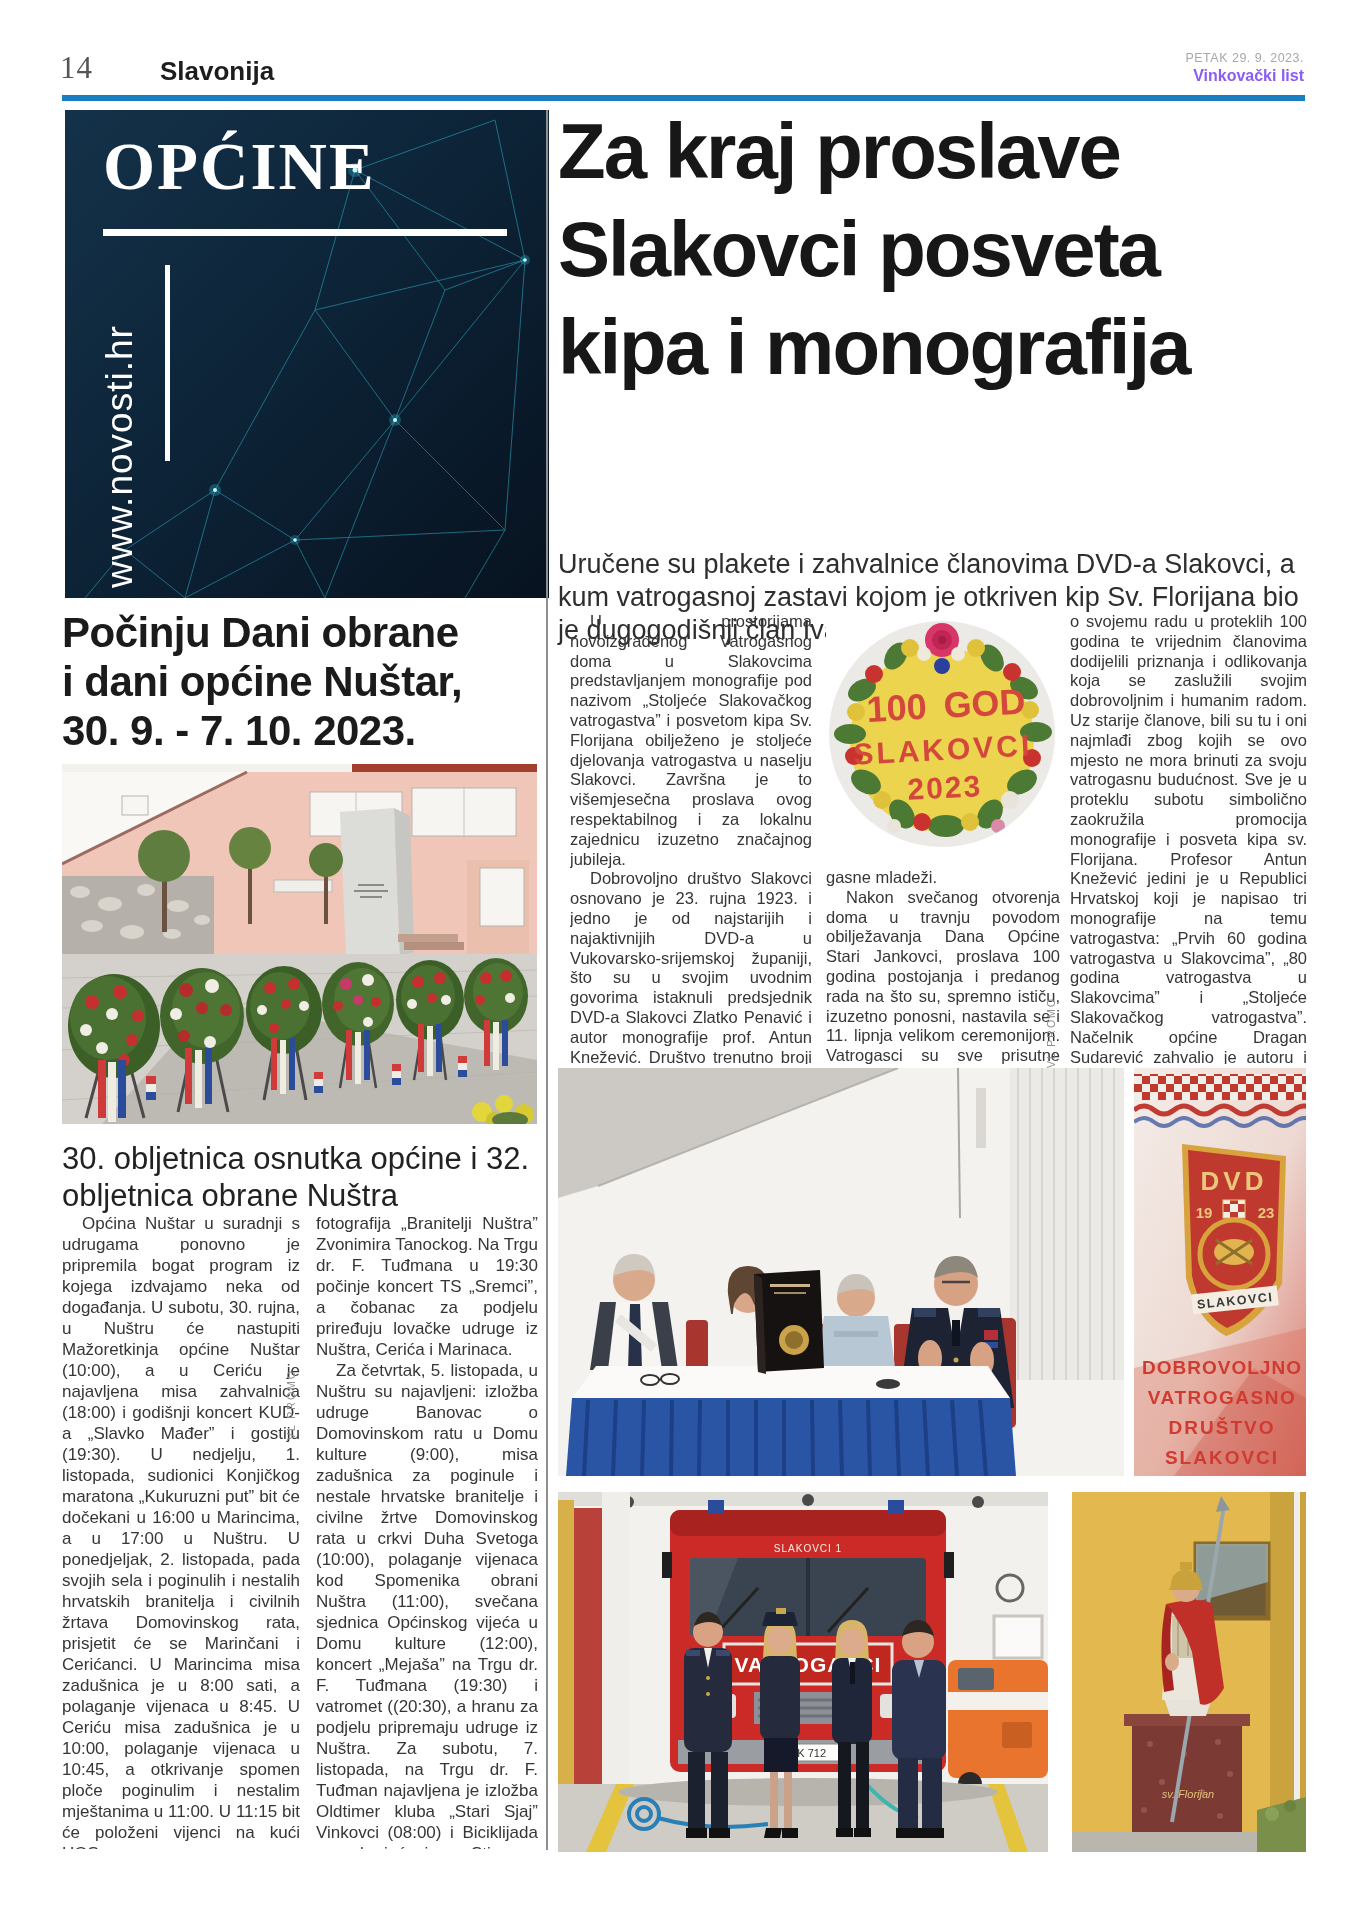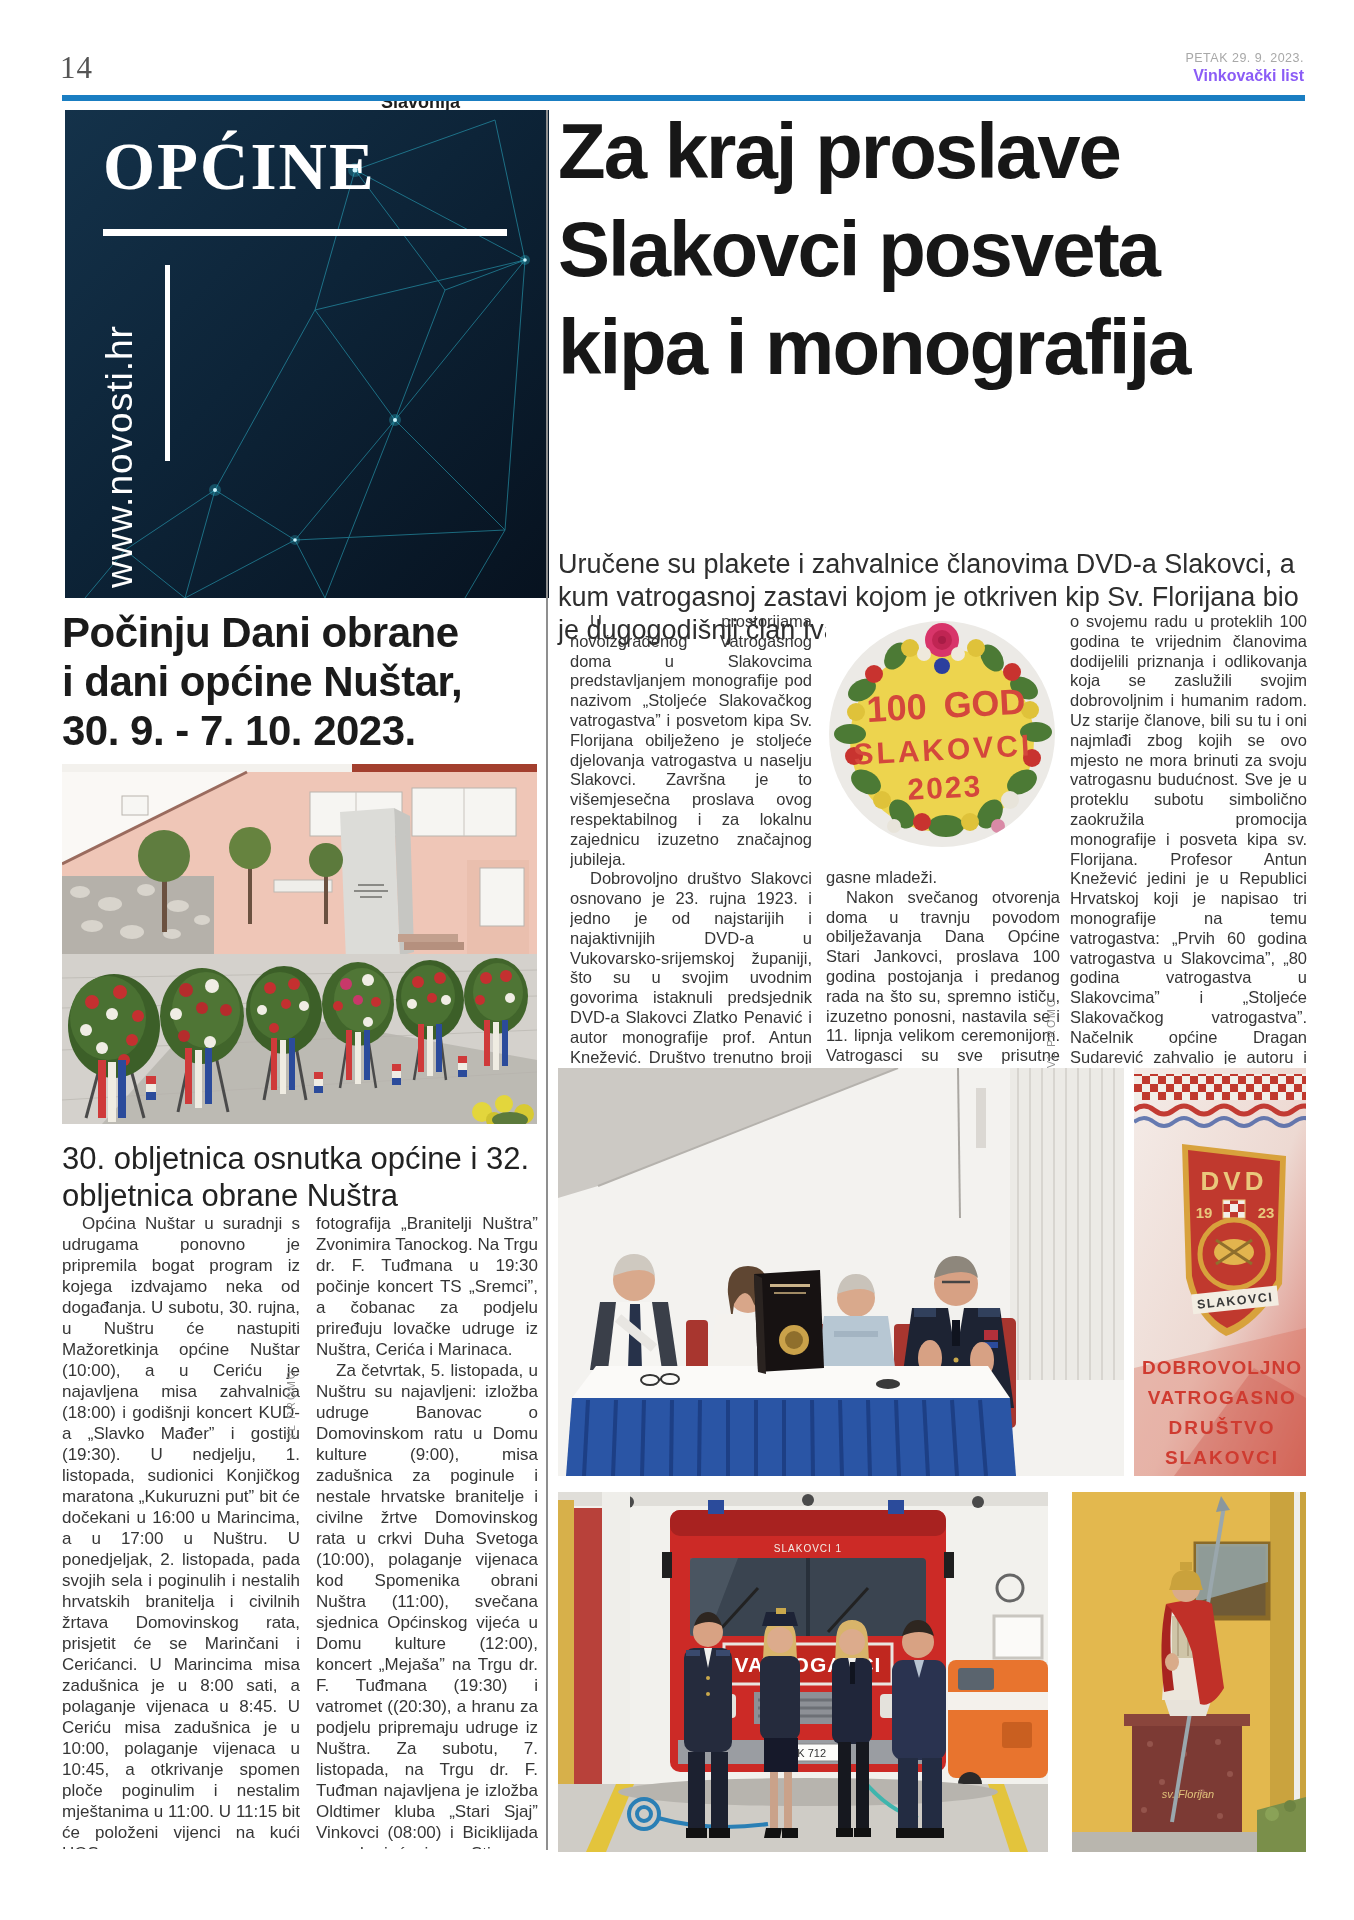--- a/index.html
+++ b/index.html
@@ -3,21 +3,21 @@
 <meta charset="utf-8">
 <style>
   html,body{margin:0;padding:0;}
   body{
     width:1354px;height:1920px;position:relative;background:#ffffff;
     font-family:"Liberation Sans",sans-serif;color:#333;overflow:hidden;
   }
   .abs{position:absolute;}
   
   .pagenum{left:60px;top:50px;font-size:31px;color:#555;letter-spacing:1px;font-family:"Liberation Serif",serif;}
-  .section{left:160px;top:56px;width:300px;text-align:right;font-size:18px;font-weight:bold;color:#1d1d1d;margin-top:36px;}
+  .section{left:160px;top:56px;width:300px;text-align:left;font-size:26px;font-weight:bold;color:#1d1d1d;}
   .dateblock{right:50px;top:50px;text-align:right;line-height:17px;}
   .dateblock .d1{font-size:12.5px;color:#a8a8a8;letter-spacing:0.5px;}
   .dateblock .d2{font-size:16px;color:#8b5cf6;font-weight:bold;}
   .bluebar{left:62px;top:95px;width:1243px;height:6px;background:#1a7ec2;}
   
   .banner{left:65px;top:110px;width:472px;height:488px;background:linear-gradient(135deg,#14324a 0%,#0d2438 45%,#07121f 100%);overflow:hidden;padding-left:12px;}
   .banner-title{left:38px;top:18px;font-family:"Liberation Serif",serif;font-weight:bold;font-size:67px;color:#ffffff;letter-spacing:2px;}
   .banner-rule{left:38px;top:119px;width:404px;height:7px;background:#ffffff;}
   .banner-vline{left:100px;top:155px;width:5px;height:196px;background:#ffffff;}
   .banner-site{left:34px;top:478px;transform:rotate(-90deg);transform-origin:0 0;white-space:nowrap;

